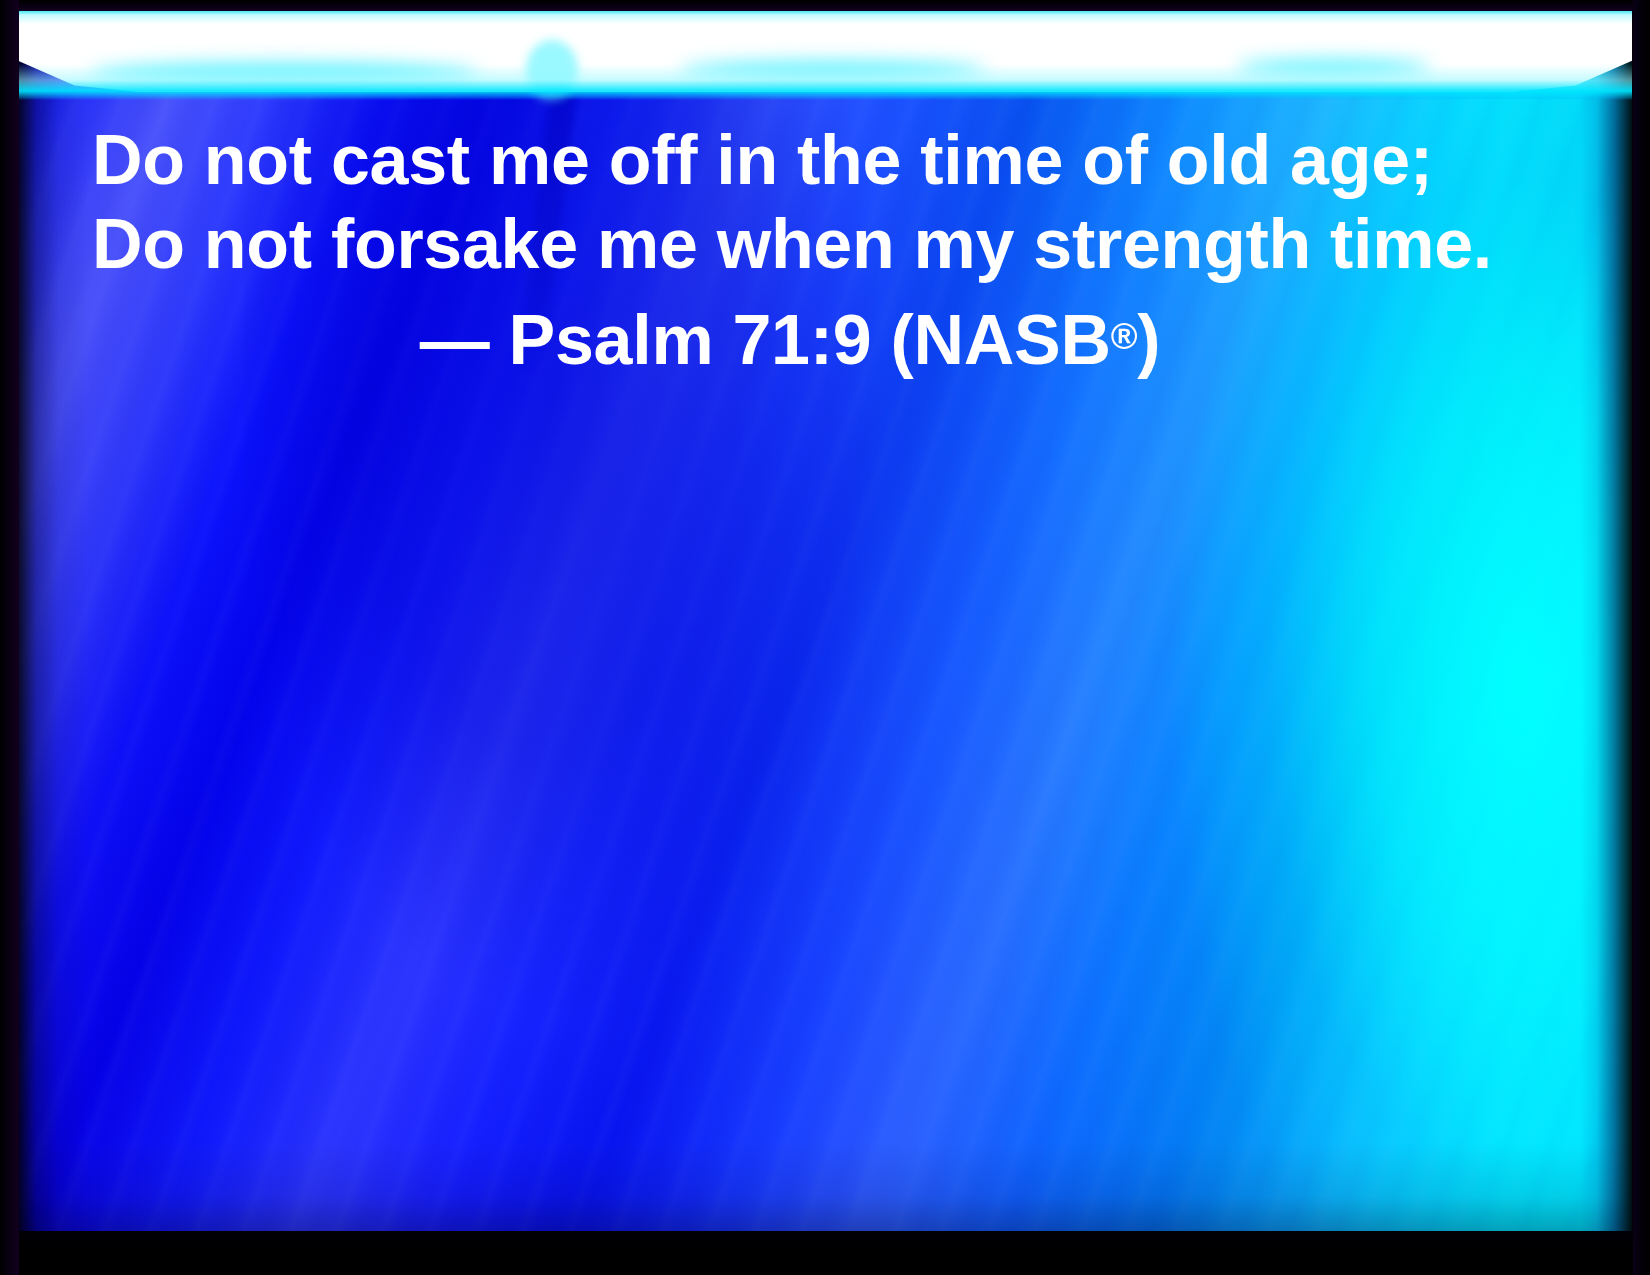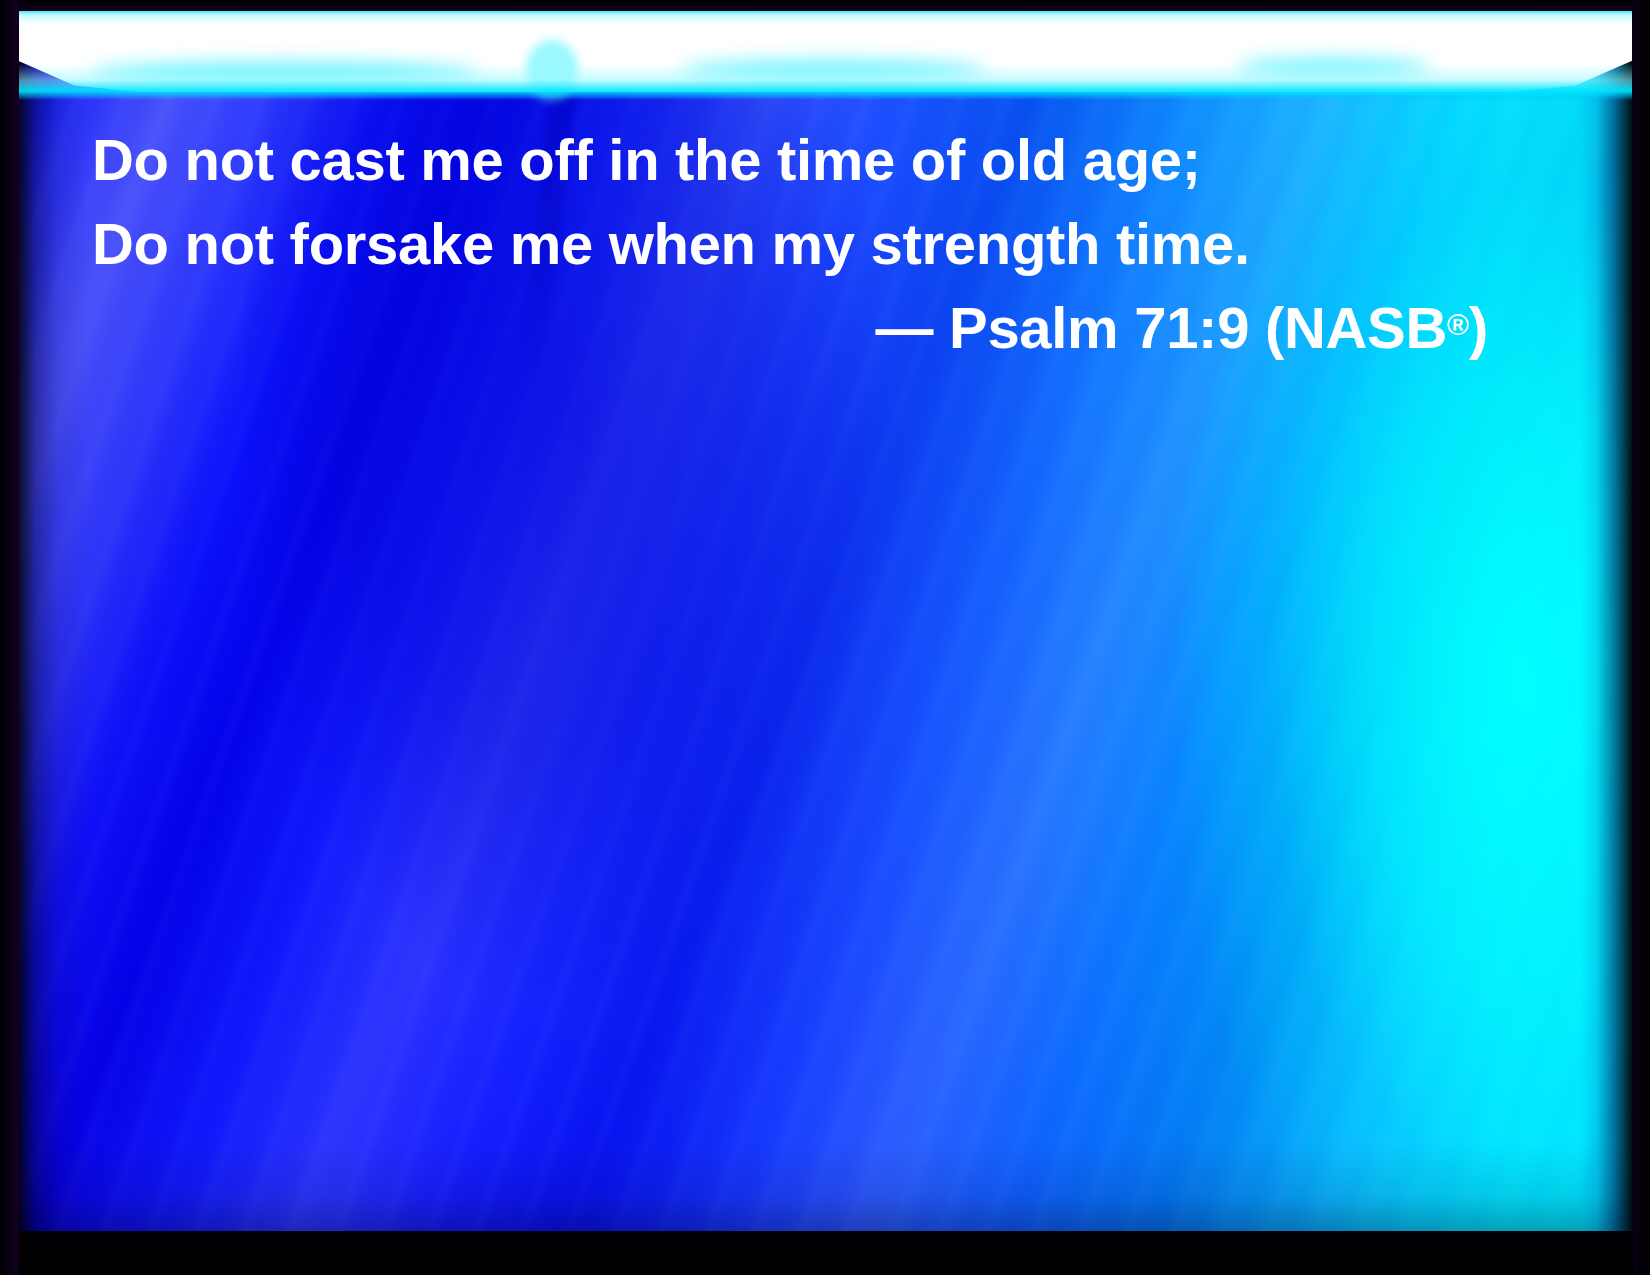--- a/index.html
+++ b/index.html
@@ -280,34 +280,35 @@
   }
 
   
   .verse {
     position: absolute;
     left: 92px;
     top: 118px;
     width: 1400px;
     color: #ffffff;
     font-weight: bold;
-    font-size: 58px;
+    font-size: 70px;
     line-height: 84px;
     letter-spacing: -0.3px;
     white-space: nowrap;
   }
 
   .verse-line {
     display: block;
   }
 
   .verse-ref {
     display: block;
-    text-align: right;
+    text-align: center;
     padding-right: 4px;
+    margin-top: 12px;
   }
 
   .reg-mark {
     font-size: 0.52em;
     vertical-align: 0.42em;
     line-height: 0;
   }
 </style>
 </head>
 <body>

